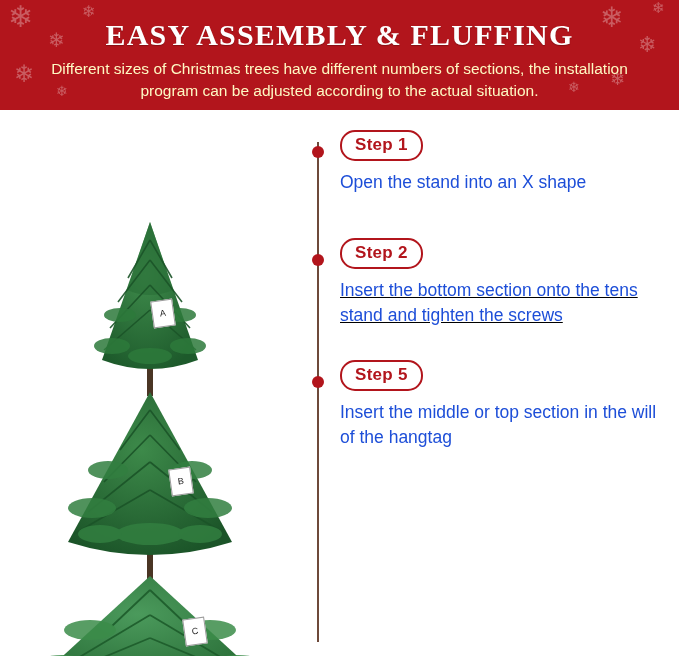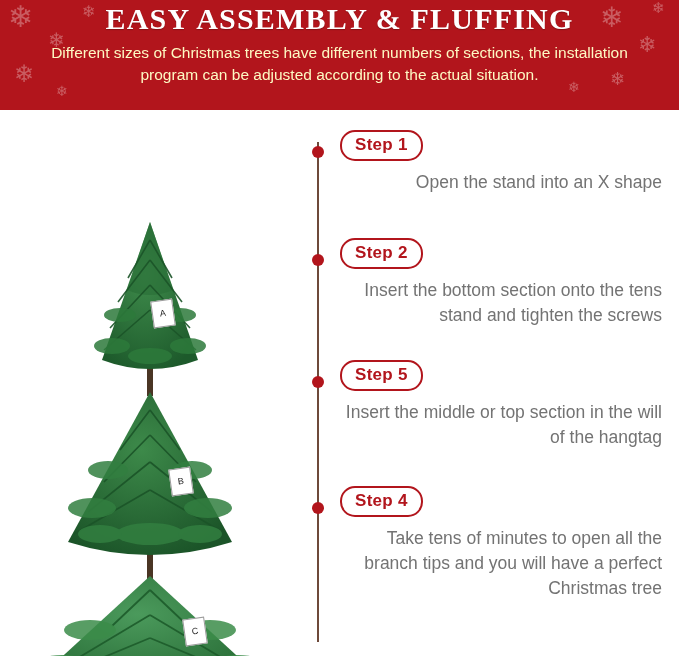--- a/index.html
+++ b/index.html
@@ -39,21 +39,21 @@
   }
   .banner-title {
     position: relative;
     z-index: 3;
     text-align: center;
     color: #ffffff;
     font-family: "Liberation Serif", serif;
     font-weight: bold;
     font-size: 30px;
     letter-spacing: 1.2px;
-    padding-top: 2px;
+    padding-top: 18px;
     margin: 0;
     text-shadow: 0 1px 1px rgba(0,0,0,0.25);
   }
   .banner-sub {
     position: relative;
     z-index: 3;
     text-align: center;
     color: #fef9c3;
     font-size: 15.5px;
     line-height: 1.42;
@@ -131,24 +131,23 @@
     font-size: 17px;
     font-family: "Liberation Sans", sans-serif;
     padding: 3px 13px 4px 13px;
     margin-left: 28px;
     letter-spacing: 0.3px;
   }
   .step-text {
     margin: 9px 0 0 28px;
     font-size: 17.5px;
     line-height: 1.42;
-    color: #737373;
+    color: #1d4ed8;
     font-family: "Liberation Sans", sans-serif;
     max-width: 322px;
-    text-align: right;
   }
 </style>
 </head>
 <body>
 
 <div class="page">
 
   <div class="banner">
     <span class="snowflake" style="left:8px;  top:2px;  font-size:30px;">❄</span>
     <span class="snowflake" style="left:48px; top:30px; font-size:20px;">❄</span>
@@ -254,33 +253,28 @@
 
     <div class="steps">
       <div class="timeline"></div>
 
       <div class="step" style="top:0px;">
         <span class="step-dot"></span>
         <span class="step-badge">Step 1</span>
         <p class="step-text">Open the stand into an X shape</p>
       </div>
 
-      <div class="step" style="top:108px;">
+      <div class="step" style="top:108px;text-decoration:underline;">
         <span class="step-dot"></span>
         <span class="step-badge">Step 2</span>
         <p class="step-text">Insert the bottom section onto the tens stand and tighten the screws</p>
       </div>
 
       <div class="step" style="top:230px;">
         <span class="step-dot"></span>
         <span class="step-badge">Step 5</span>
         <p class="step-text">Insert the middle or top section in the will of the hangtag</p>
       </div>
 
-      <div class="step" style="top:356px;">
-        <span class="step-dot"></span>
-        <span class="step-badge">Step 4</span>
-        <p class="step-text">Take tens of minutes to open all the branch tips and you will have a perfect Christmas tree</p>
-      </div>
     </div>
 
   </div>
 </div>
 
 </body></html>

